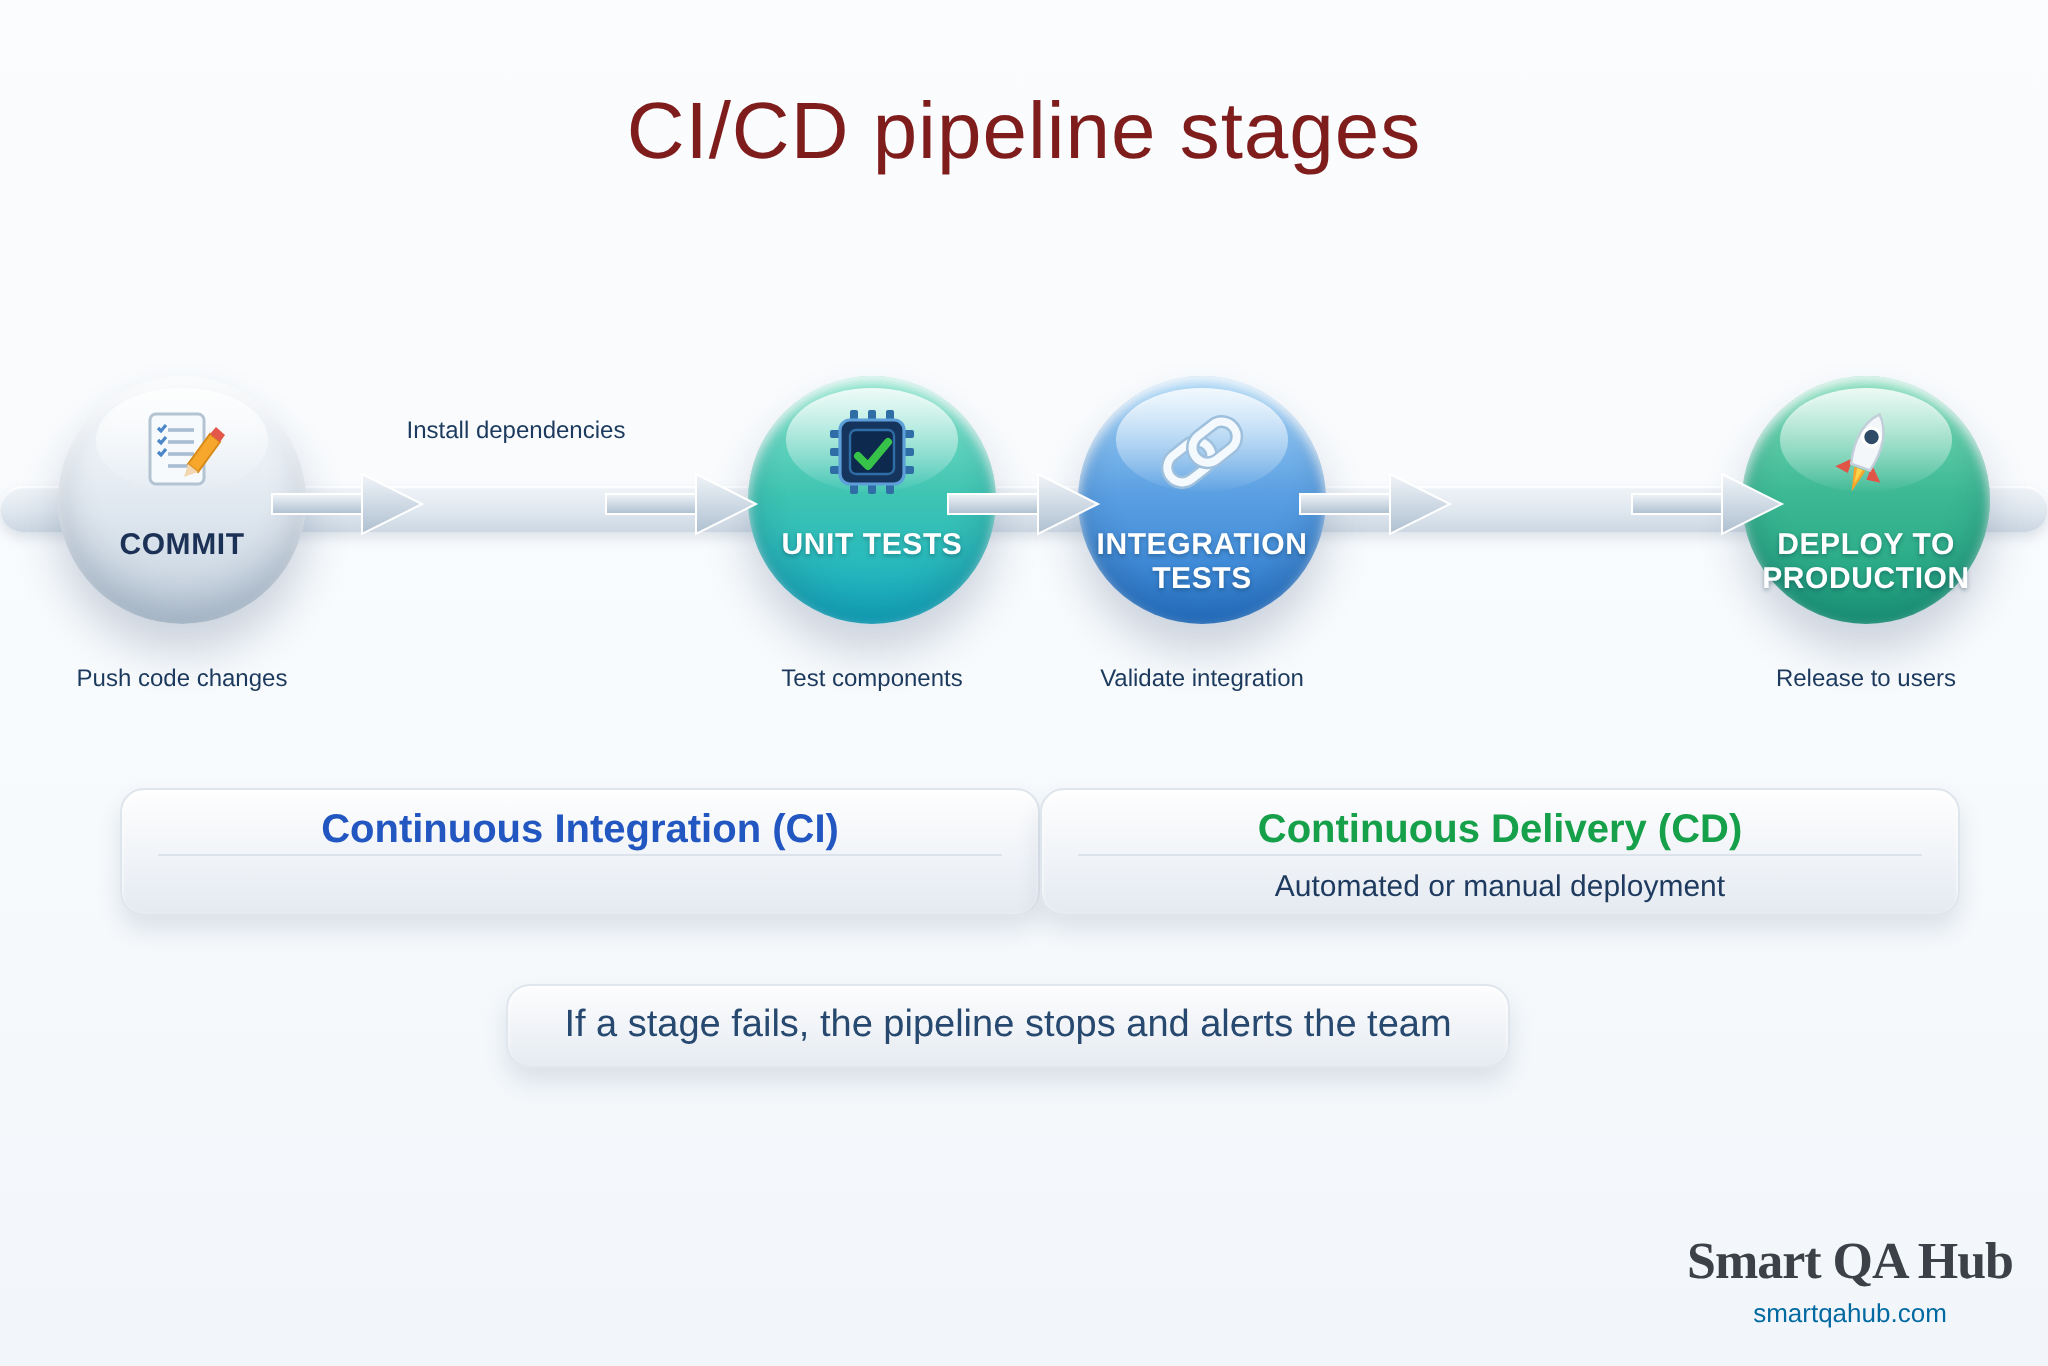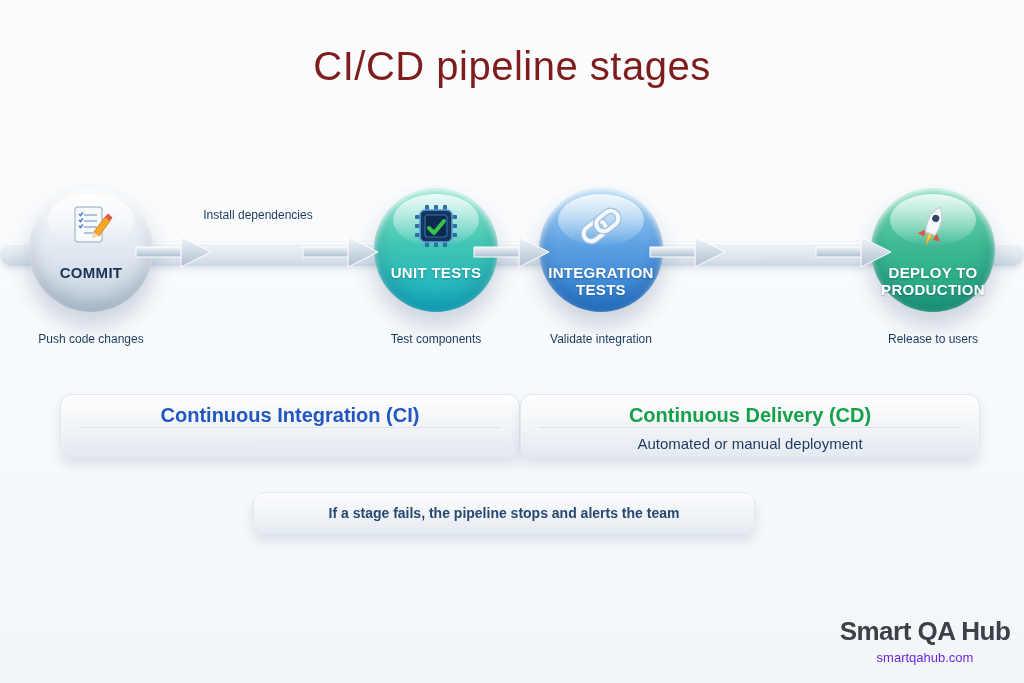--- a/index.html
+++ b/index.html
@@ -77,25 +77,25 @@
   .ci-sub { color:#2e6bd0; }
   .cd-sub { color:#1e3a5e; }
 
   .note-banner {
     position:absolute; left:253px; top:492px; width:502px; height:42px; border-radius:12px;
     background:linear-gradient(180deg,#fdfdfe 0%,#f0f3f7 55%,#e5ebf1 100%);
     border:1px solid #e0e6ee;
     box-shadow:0 7px 12px rgba(60,85,120,0.14), inset 0 1px 2px #ffffff;
     display:flex; align-items:center; justify-content:center;
   }
-  .note-text { font-size:14px; font-weight:700; color:#27496f; }
+  .note-text { font-size:19px; font-weight:400; color:#27496f; }
 
   .footer { position:absolute; left:830px; top:616px; width:190px; text-align:center; }
-  .brand { font-size:26px; font-weight:700; color:#3c4148; letter-spacing:-0.5px; }
-  .website { margin-top:3px; font-size:13px; color:#6d28d9; }
+  .brand { font-size:26px; font-weight:700; color:#3c4148; letter-spacing:-0.5px;font-family:Liberation Serif, serif; }
+  .website { margin-top:3px; font-size:13px; color:#0369a1; }
 </style>
 </head>
 <body>
 
 <div class="canvas">
 
   <div class="page-title">CI/CD pipeline stages</div>
 
   <div class="ribbon"></div>
 

